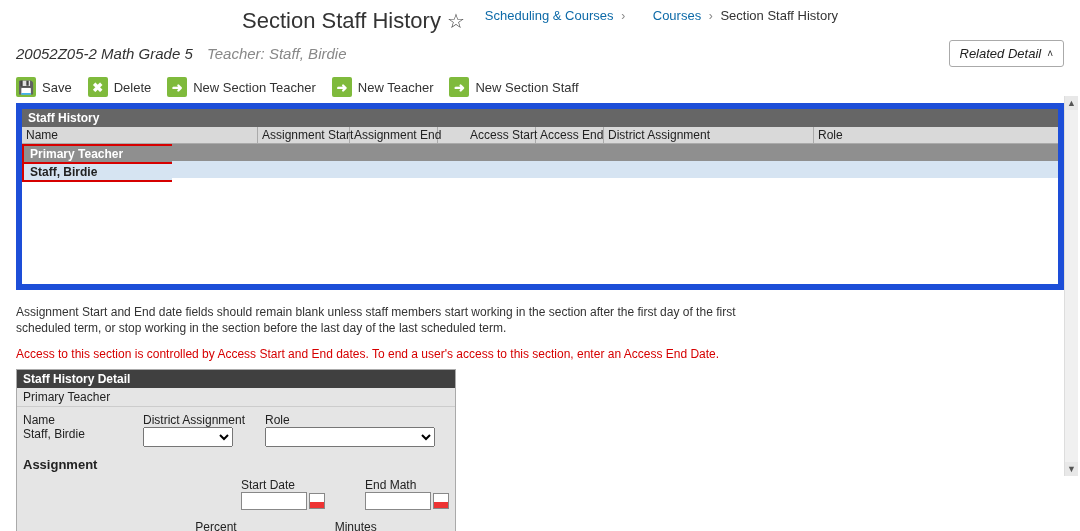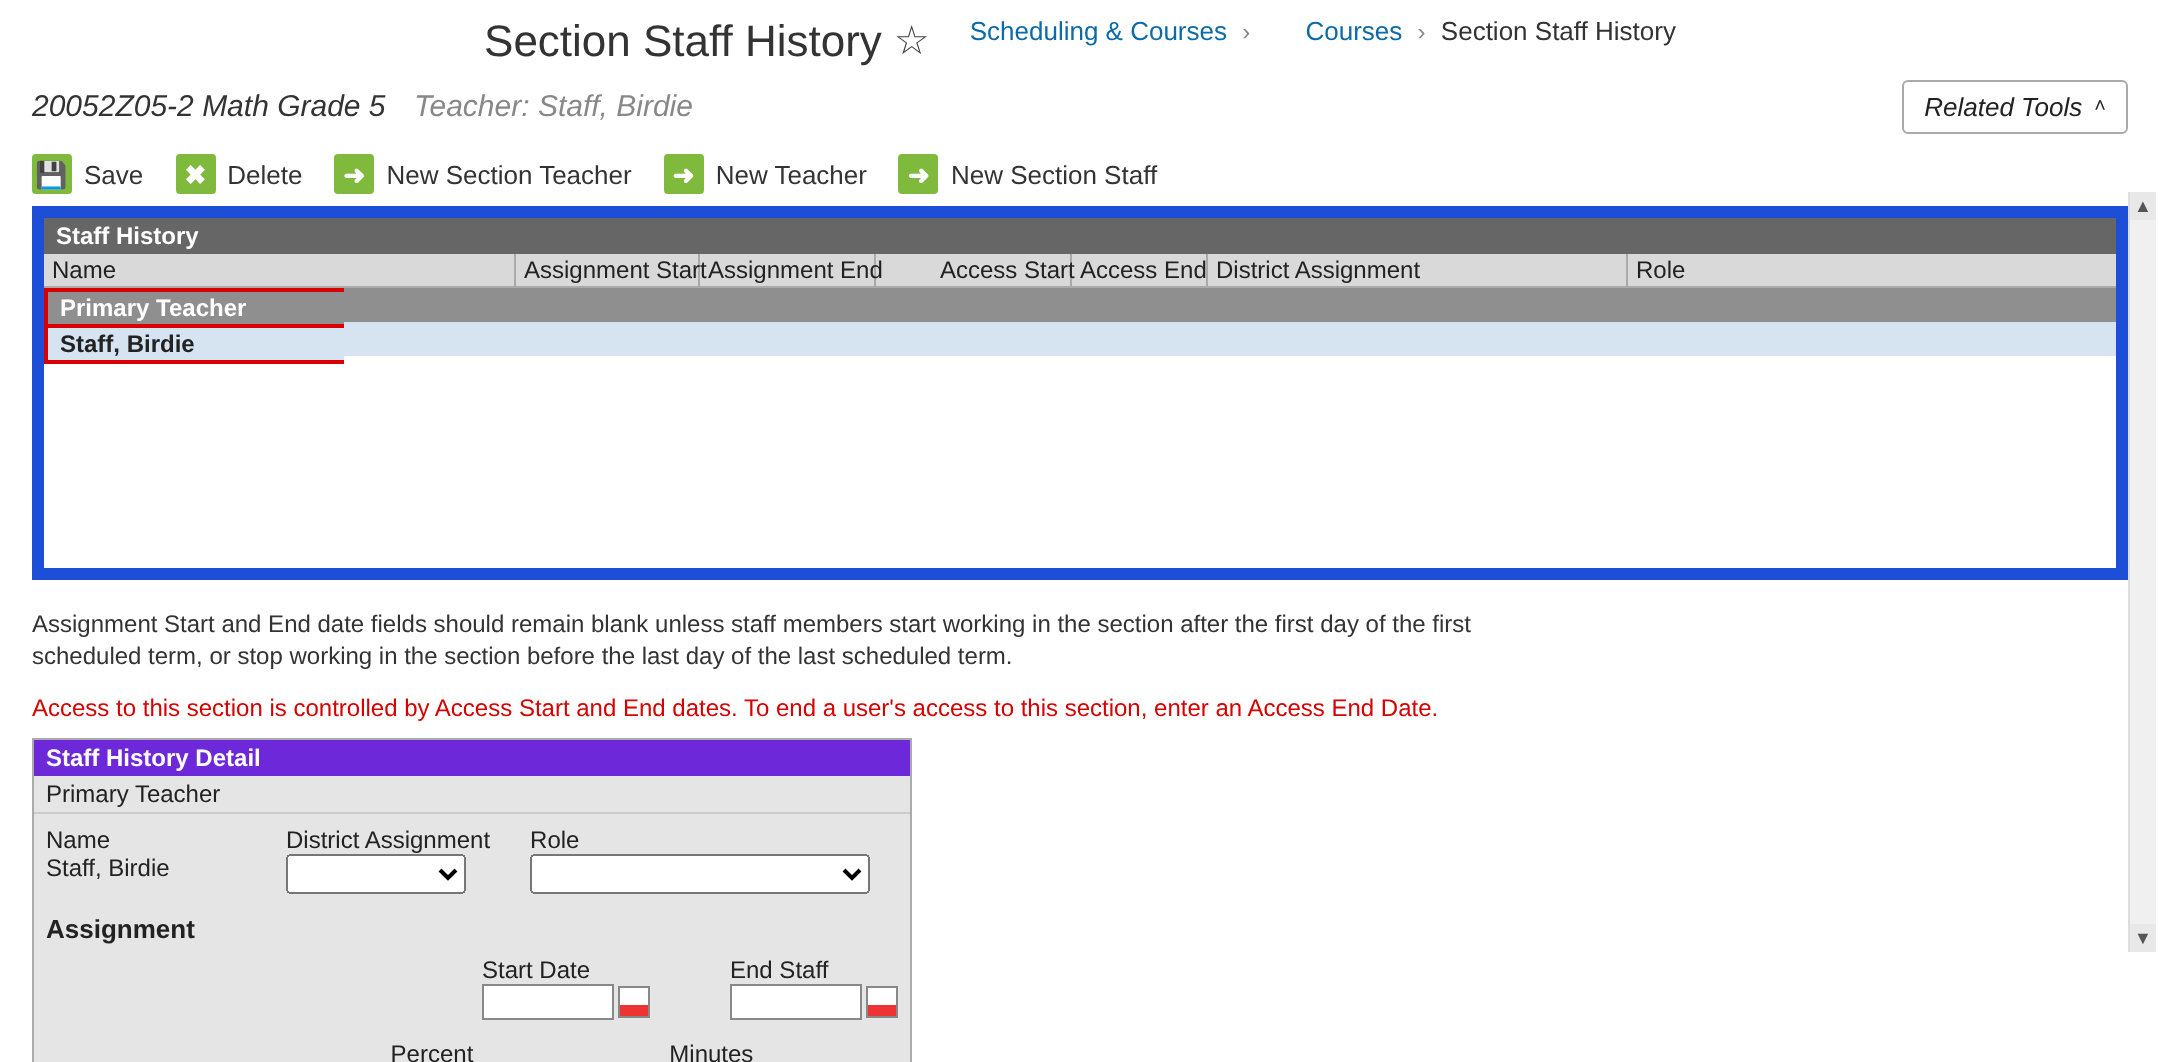--- a/index.html
+++ b/index.html
@@ -73,21 +73,21 @@
   }
   .row-full-bg-data {
     position:absolute; left:0; right:0; height:17px; background:#d6e4f2; top:17px;
   }
   .group-layer { position:relative; z-index:2; }
   
   .help1 { margin-top:14px; font-size:12px; color:#333; max-width:720px; line-height:1.35; }
   .help2 { margin-top:10px; font-size:12px; color:#d60000; max-width:720px; line-height:1.35; }
   
   .detail { margin-top:6px; width:440px; border:1px solid #aaa; background:#e5e5e5; }
-  .detail-title { background:#6d28d9; color:#fff; font-weight:bold; font-size:12px; padding:2px 6px; }
+  .detail-title { background:#404040; color:#fff; font-weight:bold; font-size:12px; padding:2px 6px; }
   .detail-sub { background:#e5e5e5; font-size:12px; padding:2px 6px; border-bottom:1px solid #ccc; }
   .detail-body { padding:4px 6px 8px 6px; font-size:12px; }
   .drow { display:flex; gap:20px; margin-top:2px; }
   .dcol { display:flex; flex-direction:column; }
   .dlbl { font-size:12px; color:#222; }
   .dval { font-size:12px; color:#222; }
   select.dsel { font-size:12px; height:20px; }
   .sel-dist { width:90px; }
   .sel-role { width:170px; }
   .assign-hdr { font-weight:bold; margin-top:10px; font-size:13px; }
@@ -127,21 +127,21 @@
       <span>Section Staff History</span>
     </div>
   </div>
 
   <div class="hdr-row2">
     <div class="course-line">
       <span>20052Z05-2 Math Grade 5</span>
       <span class="teacher">Teacher: Staff, Birdie</span>
     </div>
     <div class="related-tools">
-      <span>Related Tools</span>
+      <span>Related Detail</span>
       <span class="chev-up">˄</span>
     </div>
   </div>
 
   <div class="toolbar">
     <div class="tbtn">
       <span class="ticon">💾</span>
       <span>Save</span>
     </div>
     <div class="tbtn">
@@ -209,21 +209,21 @@
 
       <div class="drow" style="margin-top:6px; margin-left:40px;justify-content:flex-end;">
         <div class="dcol">
           <span class="dlbl">Start Date</span>
           <div class="date-wrap">
             <input class="date-input" type="text" style="">
             <span class="cal-icon"></span>
           </div>
         </div>
         <div class="dcol" style="margin-left:20px;">
-          <span class="dlbl">End Staff</span>
+          <span class="dlbl">End Math</span>
           <div class="date-wrap">
             <input class="date-input" type="text" style="">
             <span class="cal-icon"></span>
           </div>
         </div>
       </div>
 
       <div class="drow" style="margin-top:10px; margin-left:100px;justify-content:center;">
         <div class="dcol">
           <span class="dlbl">Percent</span>

